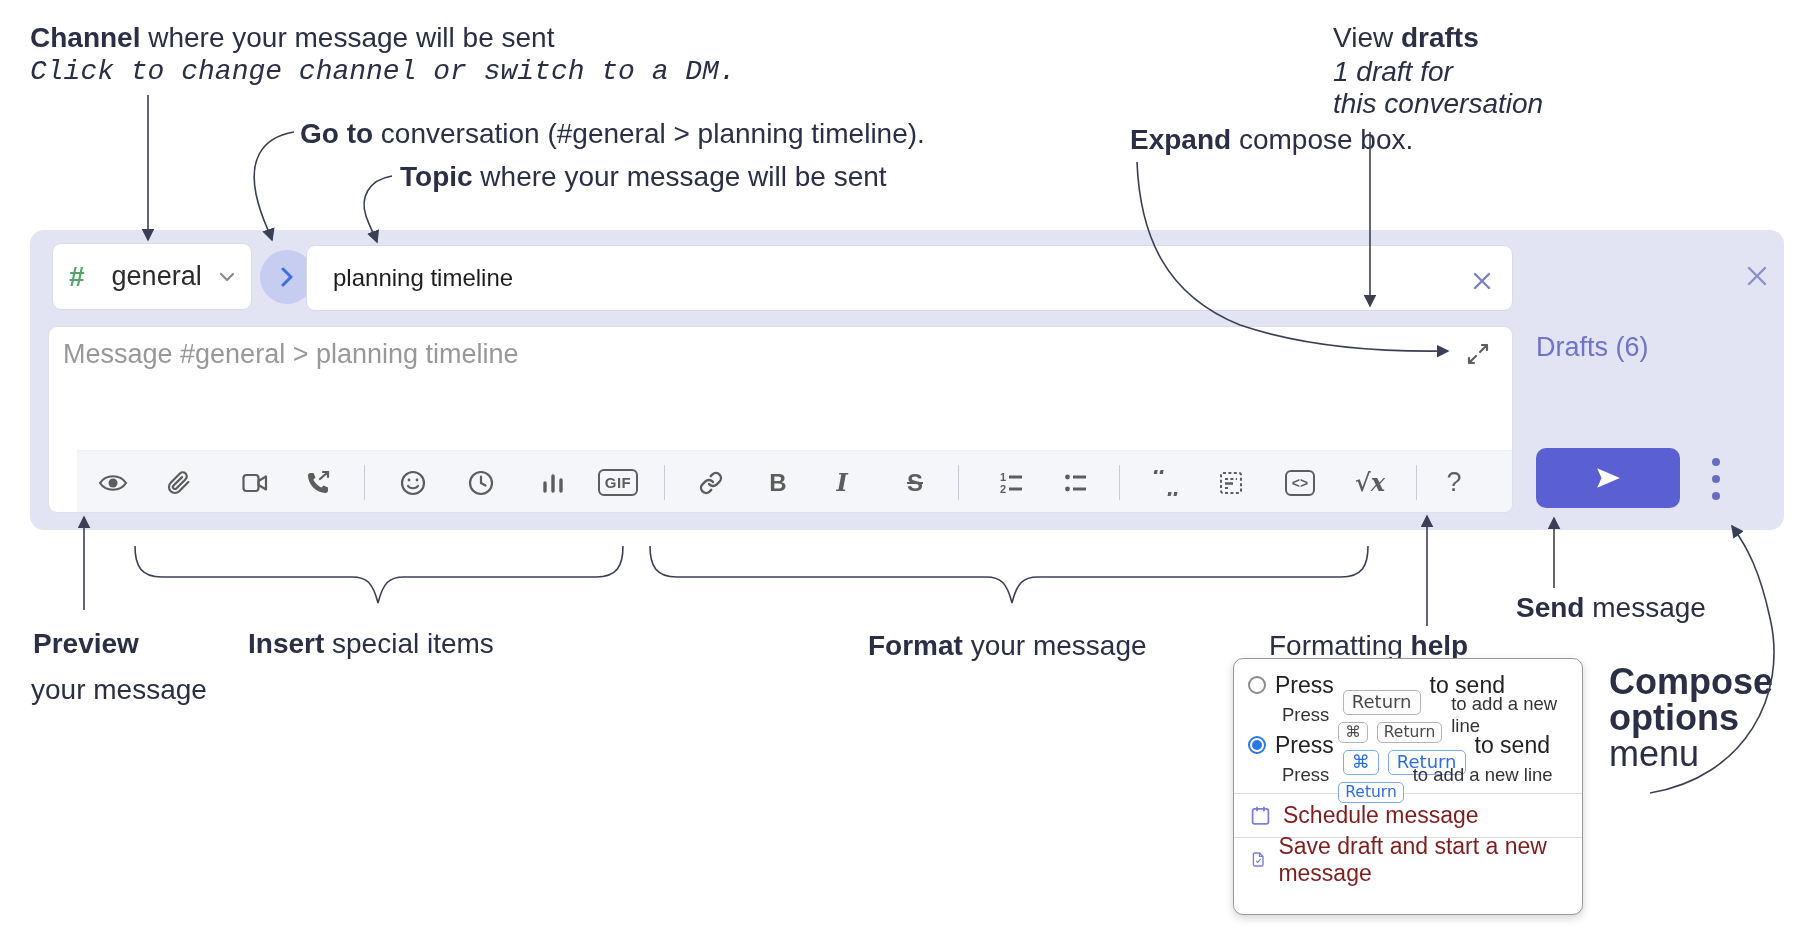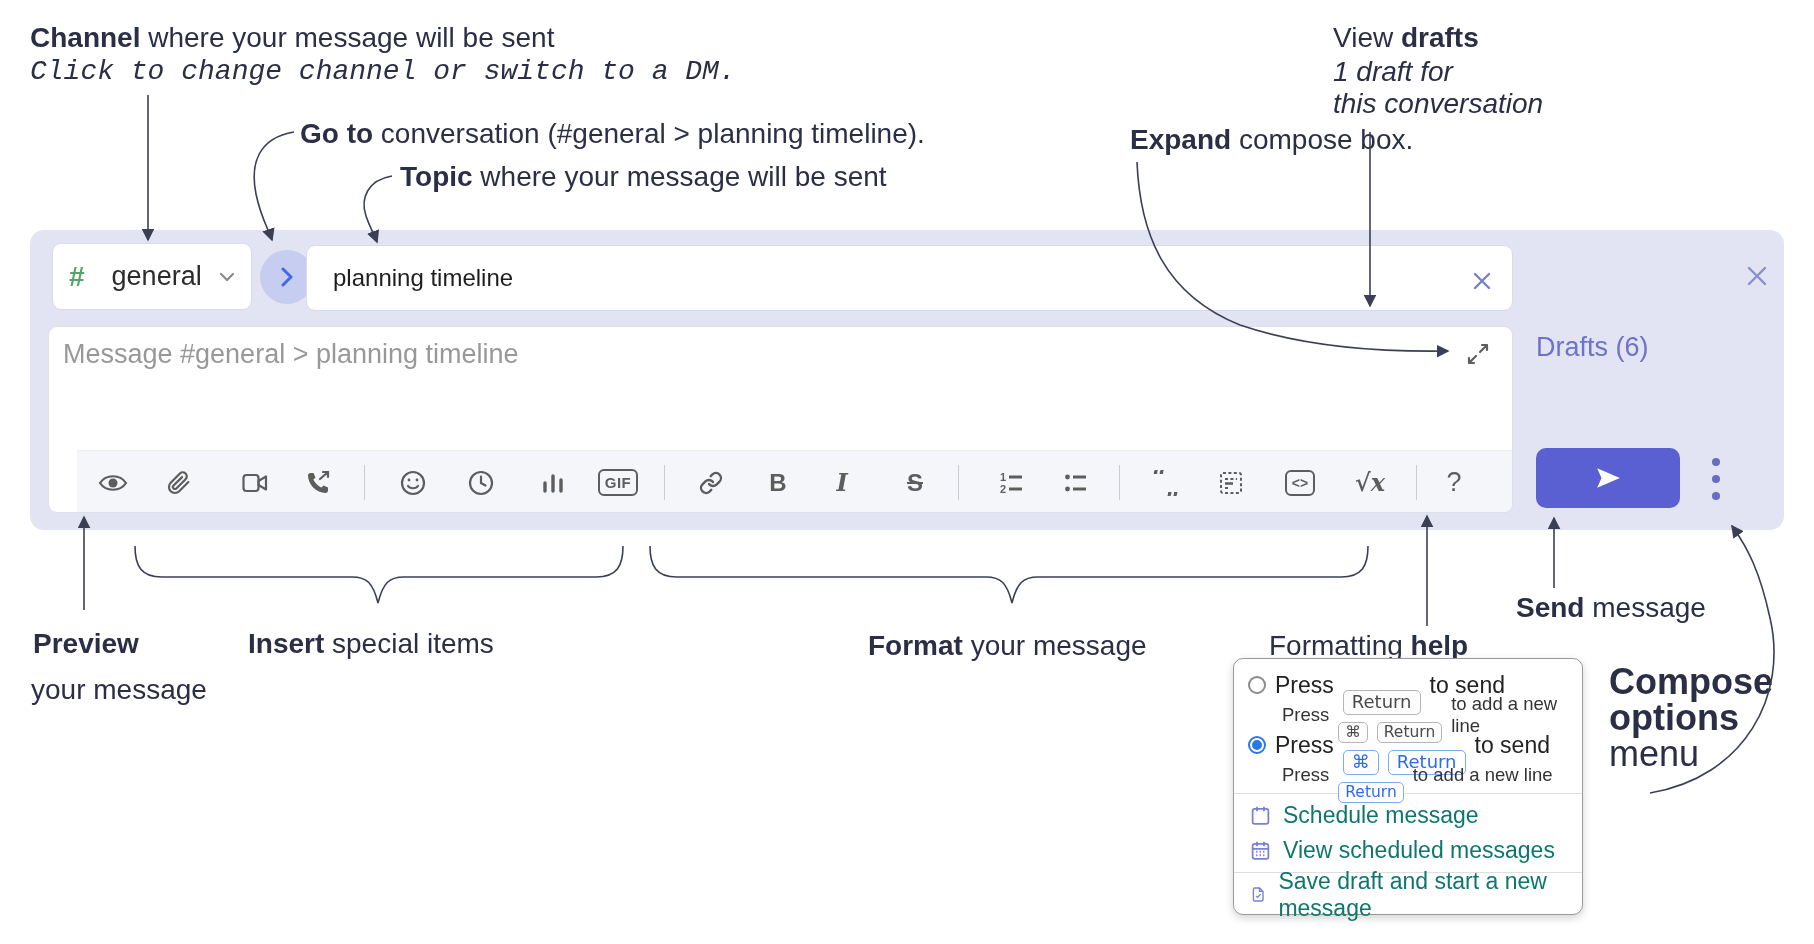--- a/index.html
+++ b/index.html
@@ -50,21 +50,21 @@
   .prow.main{font-size:23px;color:#222;height:32px;}
   .prow.sub{font-size:18.5px;color:#333;height:28px;padding-left:48px;}
   kbd{font-family:"DejaVu Sans",sans-serif;border:1px solid #b5b5b5;border-radius:5px;background:#fcfcfc;
       color:#4a4a4a;font-size:18px;padding:0px 8px 2px;line-height:1.2;margin-top:35px;}
   .prow.sub kbd{font-size:15.5px;padding:0 6px 1px;}
   kbd.blue{color:#2a6de8;border-color:#7fa9f2;background:#fff;}
   .radio{width:18px;height:18px;border:2px solid #8a8a8a;border-radius:50%;box-sizing:border-box;flex:none;}
   .radio.sel{border-color:#2a77e8;position:relative;}
   .radio.sel::after{content:"";position:absolute;left:2px;top:2px;width:10px;height:10px;border-radius:50%;background:#2a77e8;}
   .pdiv{height:1px;background:#dedede;margin:4px 0;}
-  .mrow{display:flex;align-items:center;gap:12px;padding:0 16px;font-size:23px;color:#0f766e;height:35px;}
+  .mrow{display:flex;align-items:center;gap:12px;padding:0 16px;font-size:23px;color:#7f1d1d;height:35px;}
   svg{display:block;}
 </style>
 </head>
 <body>
 
 <svg class="abs" width="1814" height="944" viewBox="0 0 1814 944" style="left:0;top:0;pointer-events:none;z-index:4;">
   <defs>
     <marker id="ah" markerWidth="9" markerHeight="9" refX="7" refY="4" orient="auto">
       <path d="M0 0 L8 4 L0 8 Z" fill="#3a3f55"></path>
     </marker>
@@ -297,28 +297,20 @@
     <span>to add a new line</span>
   </div>
   <div class="pdiv"></div>
   <div class="mrow">
     <svg width="21" height="21" viewBox="0 0 24 24" fill="none" stroke="#7a7ed8" stroke-width="2">
         <rect x="3" y="4.5" width="18" height="17" rx="2.5"></rect>
         <path d="M8 2 L8 7 M16 2 L16 7"></path>
       </svg>
     <span>Schedule message</span>
   </div>
-  <div class="mrow">
-    <svg width="21" height="21" viewBox="0 0 24 24" fill="none" stroke="#7a7ed8" stroke-width="2">
-        <rect x="3" y="4.5" width="18" height="17" rx="2.5"></rect>
-        <path d="M8 2 L8 7 M16 2 L16 7 M3 10 L21 10"></path>
-        <path d="M7 13.5 L8.5 13.5 M11 13.5 L12.5 13.5 M15 13.5 L16.5 13.5 M7 17.5 L8.5 17.5 M11 17.5 L12.5 17.5 M15 17.5 L16.5 17.5" stroke-width="2.2"></path>
-      </svg>
-    <span>View scheduled messages</span>
-  </div>
   <div class="pdiv"></div>
   <div class="mrow">
     <svg width="21" height="21" viewBox="0 0 24 24" fill="none" stroke="#7a7ed8" stroke-width="2">
         <path d="M5 4.5 A2 2 0 0 1 7 2.5 L14 2.5 L19 7.5 L19 19.5 A2 2 0 0 1 17 21.5 L7 21.5 A2 2 0 0 1 5 19.5 Z"></path>
         <path d="M14 2.5 L14 7.5 L19 7.5"></path>
         <path d="M9 14 L11.2 16.2 L15.5 11.5"></path>
       </svg>
     <span>Save draft and start a new message</span>
   </div>
 </div>

